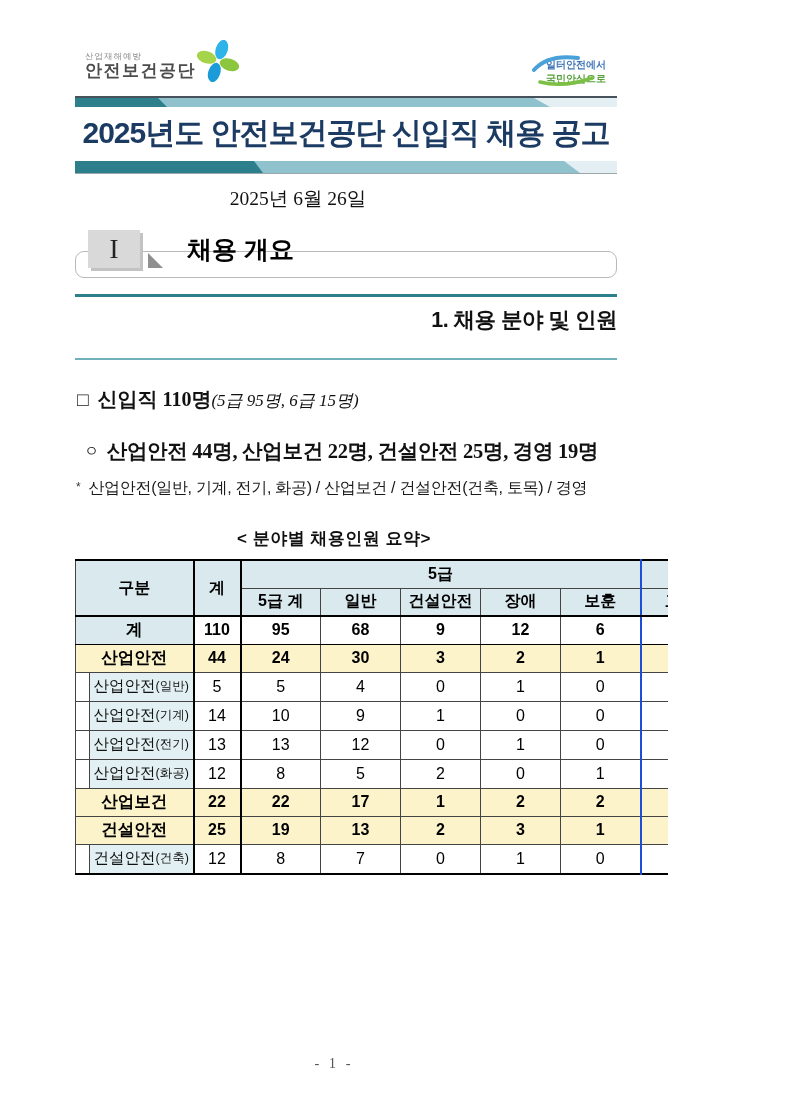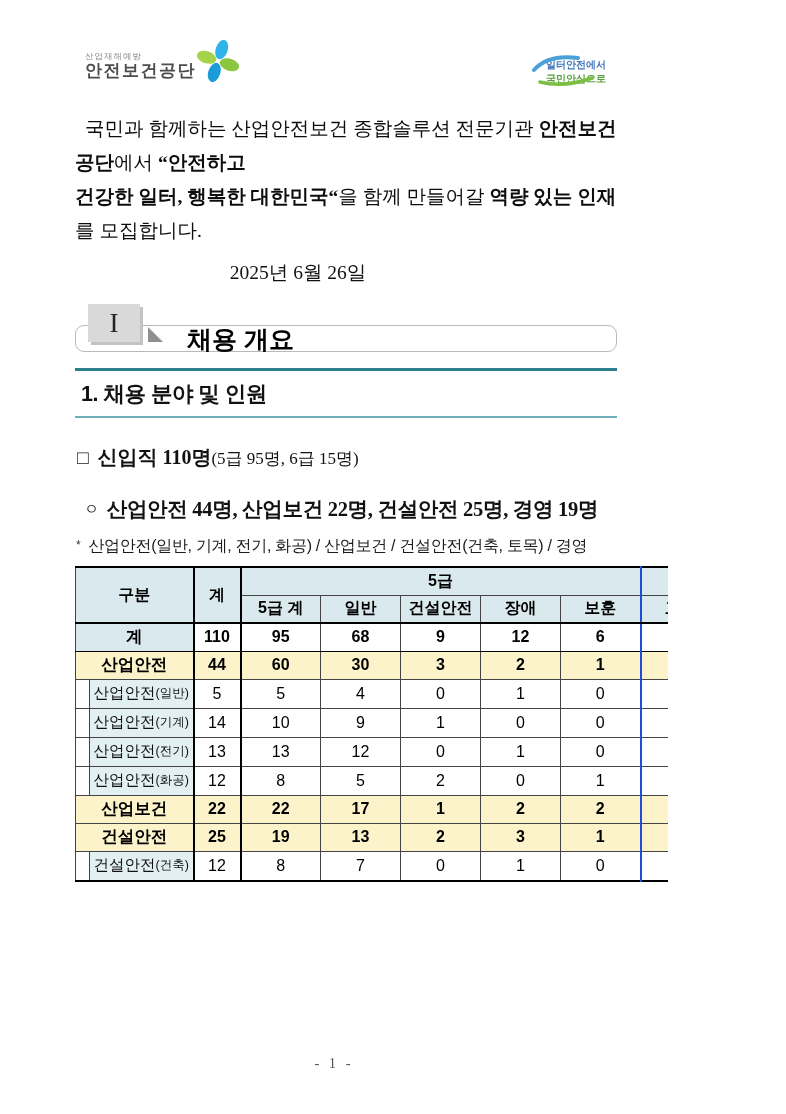--- a/index.html
+++ b/index.html
@@ -52,33 +52,33 @@
 
   
   .section-head{position:relative;margin:16px 51px 0 75px;height:50px;}
   .tab-outline{position:absolute;left:0;right:0;top:21px;height:27px;background:#fff;
                border:1.5px solid #b9b9b9;border-radius:9px;}
   .badge{position:absolute;left:13px;top:0;width:52px;height:38px;background:#d9d9d9;
          box-shadow:3px 3px 0 #c3c3c3;display:flex;align-items:center;justify-content:center;
          font-family:"Liberation Serif",serif;font-size:27px;color:#222;}
   .badge-tri{position:absolute;left:73px;top:23px;width:15px;height:15px;background:#8f8f8f;
              clip-path:polygon(0 0,100% 100%,0 100%);}
-  .section-title{position:absolute;left:112px;top:19px;margin:0;
+  .section-title{position:absolute;left:112px;top:3px;margin:0;
                  font-family:"Liberation Sans",sans-serif;font-size:25px;font-weight:800;color:#000;}
 
   
   .subsection{margin:14px 51px 0 75px;border-top:3px solid var(--accent);
-              border-bottom:2px solid #6fb0bb;padding:8px 0 8px 6px;}
+              border-bottom:2px solid #6fb0bb;padding:8px 0 24px 6px;text-align:right;}
   .subsection h3{margin:0;font-family:"Liberation Sans",sans-serif;font-size:21.5px;
                  font-weight:800;color:#111;letter-spacing:-0.5px;}
 
   
   .b1{margin:26px 51px 0 77px;font-size:20px;font-weight:600;}
   .b1 .mark{font-weight:400;font-size:19px;margin-right:9px;color:#222;}
-  .b1 .s{font-weight:500;font-size:17px;}
+  .b1 .s{font-weight:500;font-size:17px;font-style:italic;}
   .b2{margin:24px 51px 0 84px;font-size:20.5px;font-weight:700;letter-spacing:-0.3px;}
   .b2 .mark{font-size:15px;font-weight:500;margin-right:8px;vertical-align:2px;}
   .b3{margin:18px 40px 0 98px;font-size:19px;line-height:32px;padding-left:19px;text-indent:-19px;}
   .b3 .sup{font-size:12px;vertical-align:7px;font-weight:700;}
   .note{margin:13px 51px 0 76px;font-family:"Liberation Sans",sans-serif;font-size:16px;
         color:#1a1a1a;letter-spacing:-0.3px;}
   .note .mark{font-size:12px;margin-right:8px;vertical-align:2px;color:#333;}
 
   
   .tbl-caption{margin:28px 0 0;text-align:center;font-family:"Liberation Sans",sans-serif;
@@ -127,42 +127,53 @@
     <div class="slogan">
       <svg width="70" height="34" viewBox="0 0 70 34">
         <path d="M4 18 Q 18 2 48 6" fill="none" stroke="#4aa0d8" stroke-width="4" stroke-linecap="round"></path>
         <path d="M10 30 Q 34 36 62 26" fill="none" stroke="#7cbf44" stroke-width="3.5" stroke-linecap="round"></path>
       </svg>
       <div class="slogan-l1">일터안전에서</div>
       <div class="slogan-l2">국민안심으로</div>
     </div>
   </div>
 
-
-  <p class="intro"><span>국민과 함께하는 산업안전보건 종합솔루션 전문기관 </span><span class="b">안전보건공단</span><span>에서 </span><span class="b">“안전하고</span><br><span class="b">건강한 일터, 행복한 대한민국“</span><span>을 함께 만들어갈 </span><span class="b">역량 있는 인재</span><span>를 모집합니다.</span></p>
+  <div class="banner">
+    <div class="bar top">
+      <span class="seg2"></span>
+        <span class="seg1"></span>
+    </div>
+    <h1 class="doc-title">2025년도 안전보건공단 신입직 채용 공고</h1>
+    <div class="bar bottom">
+      <span class="seg2"></span>
+        <span class="seg1"></span>
+    </div>
+  </div>
+
 
   <div class="date-block">
     <div>2025년 6월 26일</div>
   </div>
 
   <div class="section-head">
     <div class="tab-outline"></div>
     <div class="badge">I</div>
     <div class="badge-tri"></div>
     <h2 class="section-title">채용 개요</h2>
   </div>
 
   <div class="subsection">
     <h3>1. 채용 분야 및 인원</h3>
   </div>
 
   <div class="b1"><span class="mark">□</span><span>신입직 110명</span><span class="s">(5급 95명, 6급 15명)</span></div>
   <div class="b2"><span class="mark">ㅇ</span><span>산업안전 44명, 산업보건 22명, 건설안전 25명, 경영 19명</span></div>
   <div class="note"><span class="mark">*</span><span>산업안전(일반, 기계, 전기, 화공) / 산업보건 / 건설안전(건축, 토목) / 경영</span></div>
 
+  <div class="tbl-caption">&lt; 분야별 채용인원 요약&gt;</div>
   <div class="tbl-wrap">
     <table>
       <colgroup>
         <col style="width:118px">
           <col style="width:47px">
           <col style="width:80px">
           <col style="width:80px">
         <col style="width:80px">
           <col style="width:80px">
           <col style="width:80px">
@@ -191,21 +202,21 @@
             <td>95</td>
             <td>68</td>
             <td>9</td>
             <td>12</td>
             <td>6</td>
             <td class="v6">15</td>
           </tr>
           <tr class="group">
             <td class="lbl">산업안전</td>
             <td class="vt">44</td>
-            <td>60</td>
+            <td>24</td>
             <td>30</td>
             <td>3</td>
             <td>2</td>
             <td>1</td>
             <td class="v6">8</td>
           </tr>
           <tr class="sub">
             <td class="subcell">
               <div class="sublabel">
                 <span>산업안전</span>

